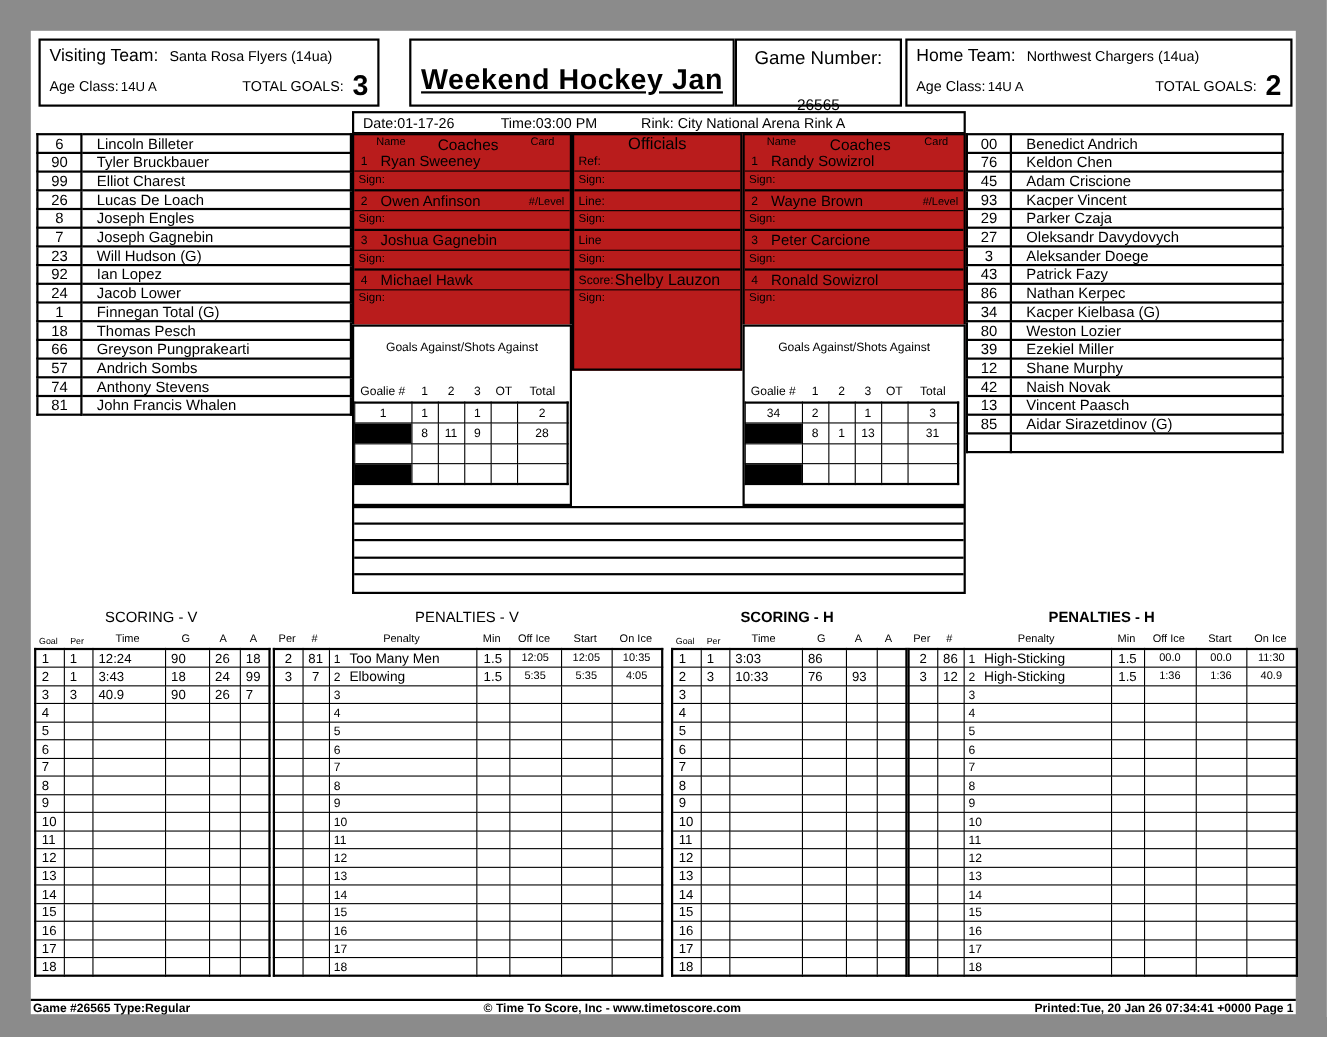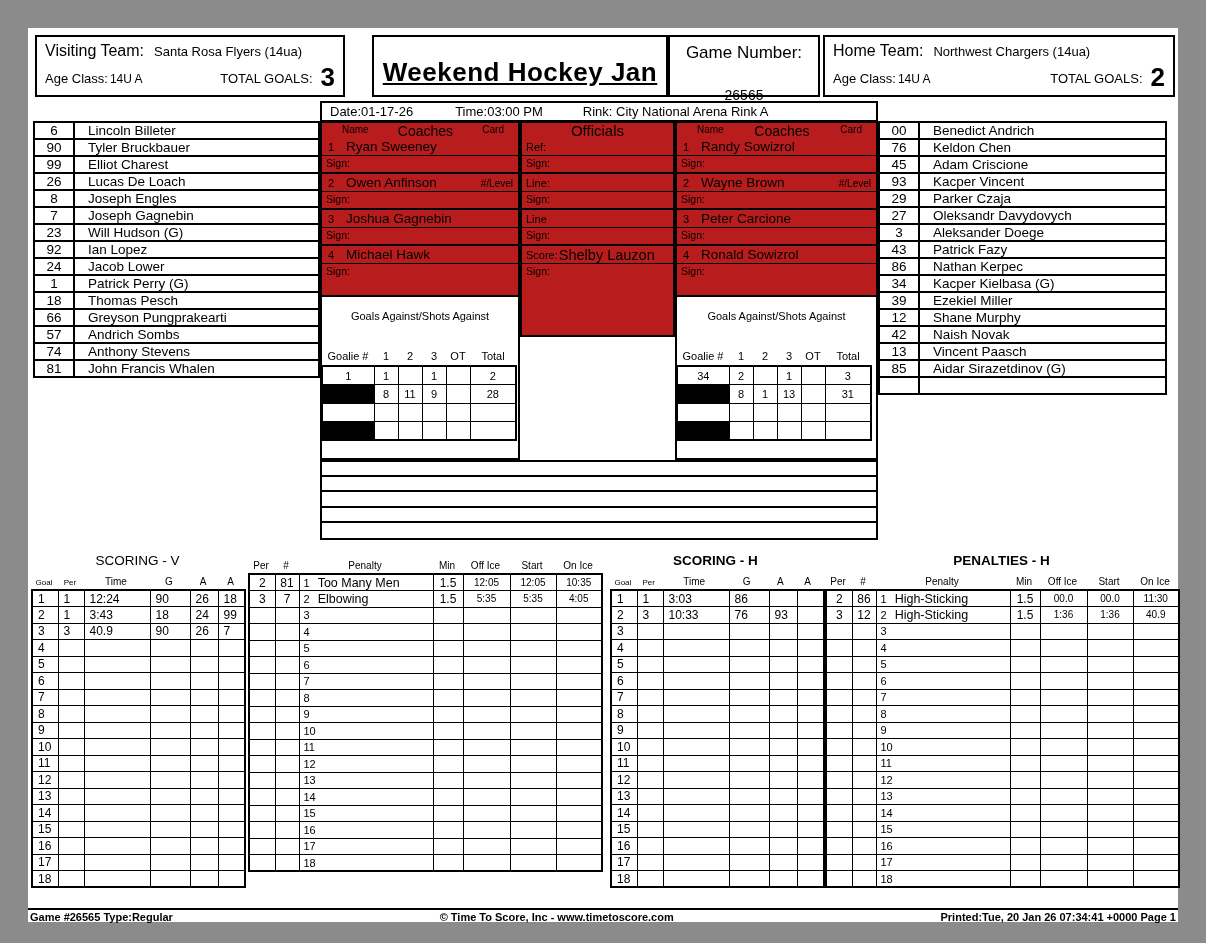--- a/index.html
+++ b/index.html
@@ -180,21 +180,21 @@
           <tr>
             <td class="rnum">92</td>
             <td class="rname">Ian Lopez</td>
           </tr>
           <tr>
             <td class="rnum">24</td>
             <td class="rname">Jacob Lower</td>
           </tr>
           <tr>
             <td class="rnum">1</td>
-            <td class="rname">Patrick Perry  (G)</td>
+            <td class="rname">Finnegan Total  (G)</td>
           </tr>
           <tr>
             <td class="rnum">18</td>
             <td class="rname">Thomas Pesch</td>
           </tr>
           <tr>
             <td class="rnum">66</td>
             <td class="rname">Greyson Pungprakearti</td>
           </tr>
           <tr>
@@ -245,20 +245,24 @@
             <td class="rnum">43</td>
             <td class="rname">Patrick Fazy</td>
           </tr>
           <tr>
             <td class="rnum">86</td>
             <td class="rname">Nathan Kerpec</td>
           </tr>
           <tr>
             <td class="rnum">34</td>
             <td class="rname">Kacper Kielbasa  (G)</td>
+          </tr>
+          <tr>
+            <td class="rnum">80</td>
+            <td class="rname">Weston Lozier</td>
           </tr>
           <tr>
             <td class="rnum">39</td>
             <td class="rname">Ezekiel Miller</td>
           </tr>
           <tr>
             <td class="rnum">12</td>
             <td class="rname">Shane Murphy</td>
           </tr>
           <tr>
@@ -664,20 +668,21 @@
               <td></td>
               <td></td>
               <td></td>
               <td></td>
               <td></td>
             </tr>
           </tbody>
         </table>
       </div>
     <div class="tblock" id="blk-penalties-v" style="left:220px;width:353px">
+      <div class="tblock-title">PENALTIES - V</div>
     <div class="col-head">
           <span style="width: 26px;">Per</span>
           <span style="width: 24px;">#</span>
           <span style="width: 134px;">Penalty</span>
           <span style="width: 30px;">Min</span>
           <span style="width: 47px;">Off Ice</span>
           <span style="width: 46px;">Start</span>
           <span style="width: 46px;">On Ice</span>
         </div>
         <table class="btable penalties" style="width: 353px;">

